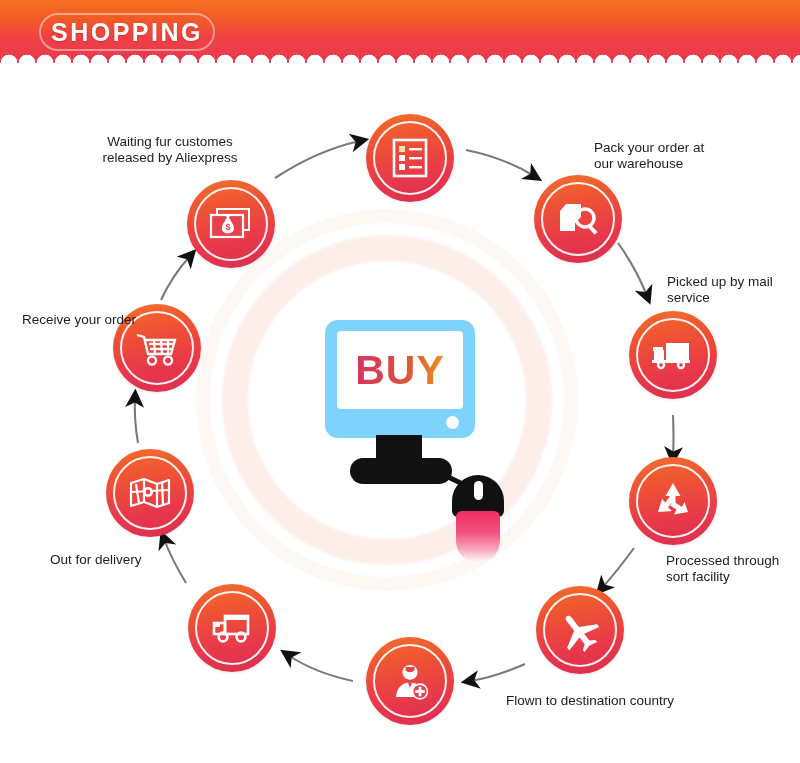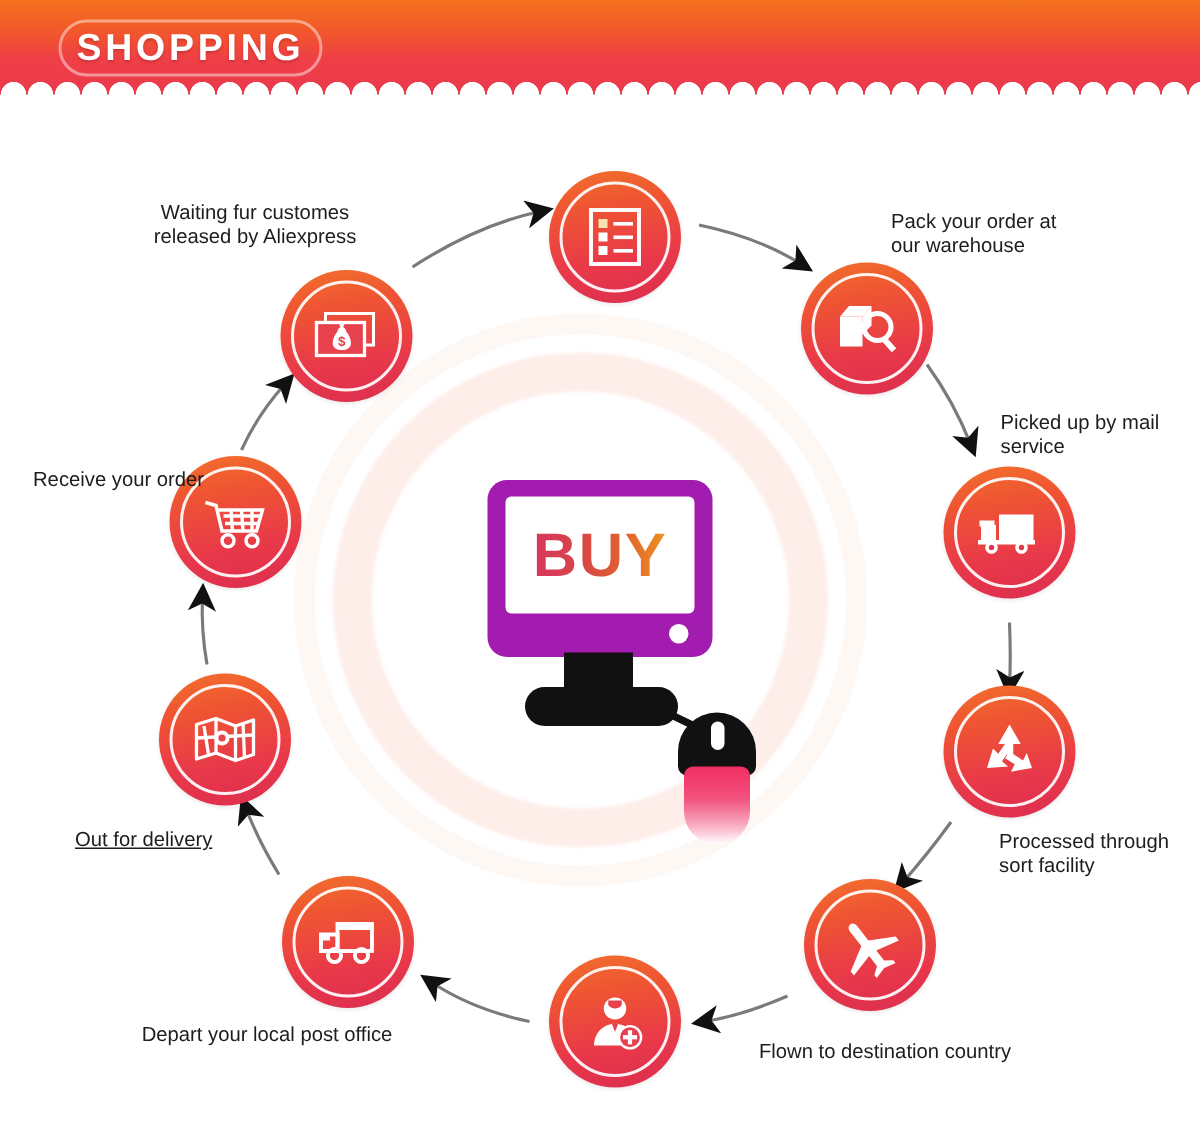--- a/index.html
+++ b/index.html
@@ -74,21 +74,21 @@
     position:absolute;color:#1d1d1d;font-size:13.5px;line-height:16px;
     white-space:pre-line;
   }
   .label.c{text-align:center;}
   .label.l{text-align:left;}
 
   
   .center-art{position:absolute;left:310px;top:320px;width:180px;height:220px;}
   .monitor{
     position:absolute;left:15px;top:0;width:150px;height:118px;
-    background:#a21caf;border-radius:13px;
+    background:#7dd3fc;border-radius:13px;
   }
   .screen{
     position:absolute;left:12px;top:11px;width:126px;height:78px;
     background:#ffffff;border-radius:4px;
     display:flex;align-items:center;justify-content:center;
   }
   .buy-text{
     font-size:41px;font-weight:bold;letter-spacing:1px;line-height:1;
     background:linear-gradient(90deg,#d6365f 0%,#d94646 38%,#e0622f 68%,#ef9321 100%);
     -webkit-background-clip:text;background-clip:text;
@@ -275,41 +275,40 @@
           <rect x="17" y="9" width="23" height="18" fill="none" stroke="#fff" stroke-width="2.6"></rect>
           <rect x="17" y="9" width="23" height="4" fill="#fff"></rect>
           <path d="M6,16 L17,16 L17,27 L6,27 Z" fill="none" stroke="#fff" stroke-width="2.6"></path>
           <path d="M6,16 L12,16 L12,20 L6,20 Z" fill="#fff"></path>
           <circle cx="15" cy="30" r="4.4" fill="none" stroke="#fff" stroke-width="2.6"></circle>
           <circle cx="33" cy="30" r="4.4" fill="none" stroke="#fff" stroke-width="2.6"></circle>
         </svg>
       </div>
     </div>
   </div>
-  <div class="label c" style="left:73px;top:682px;width:210px;">Depart your local post office</div>
 
   <div class="node" style="left:106px;top:449px;">
     <div class="bubble">
       <div class="glyph">
         <svg width="48" height="42" viewBox="0 0 48 42">
           <g fill="none" stroke="#fff" stroke-width="2.2" stroke-linejoin="round">
             <path d="M5,11 L18,7 L31,12 L43,8 L43,31 L31,35 L18,30 L5,34 Z"></path>
             <path d="M18,7 L18,30"></path>
             <path d="M31,12 L31,35"></path>
             <path d="M5,20 L43,18"></path>
             <path d="M10,12 L13,31"></path>
             <path d="M36,10 L37,33"></path>
           </g>
           <circle cx="22" cy="20" r="5" fill="#fff"></circle>
           <circle cx="22" cy="20" r="2.4" fill="#e8414e"></circle>
         </svg>
       </div>
     </div>
   </div>
-  <div class="label l" style="left:50px;top:552px;width:160px;text-decoration:underline;">Out for delivery</div>
+  <div class="label l" style="left:50px;top:552px;width:160px;">Out for delivery</div>
 
   <div class="node" style="left:113px;top:304px;">
     <div class="bubble">
       <div class="glyph">
         <svg width="48" height="42" viewBox="0 0 48 42">
           <g fill="none" stroke="#fff" stroke-width="2.3">
             <path d="M4,8 L11,10 L15,27 L38,27 L42,13 L12,13"></path>
             <path d="M16,17 L40,17"></path>
             <path d="M17,22 L39,22"></path>
             <path d="M21,13 L22,27"></path>

